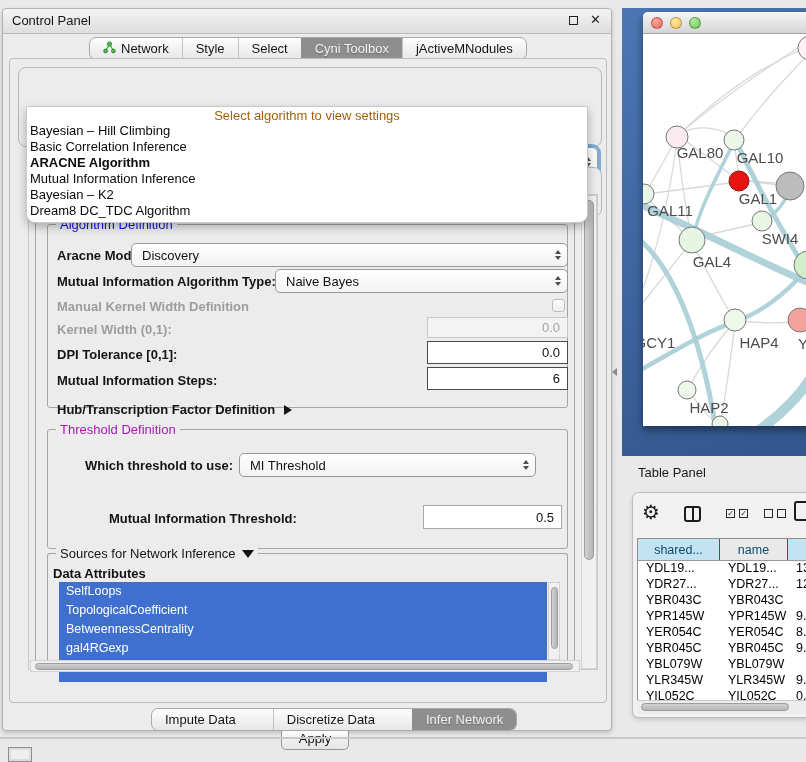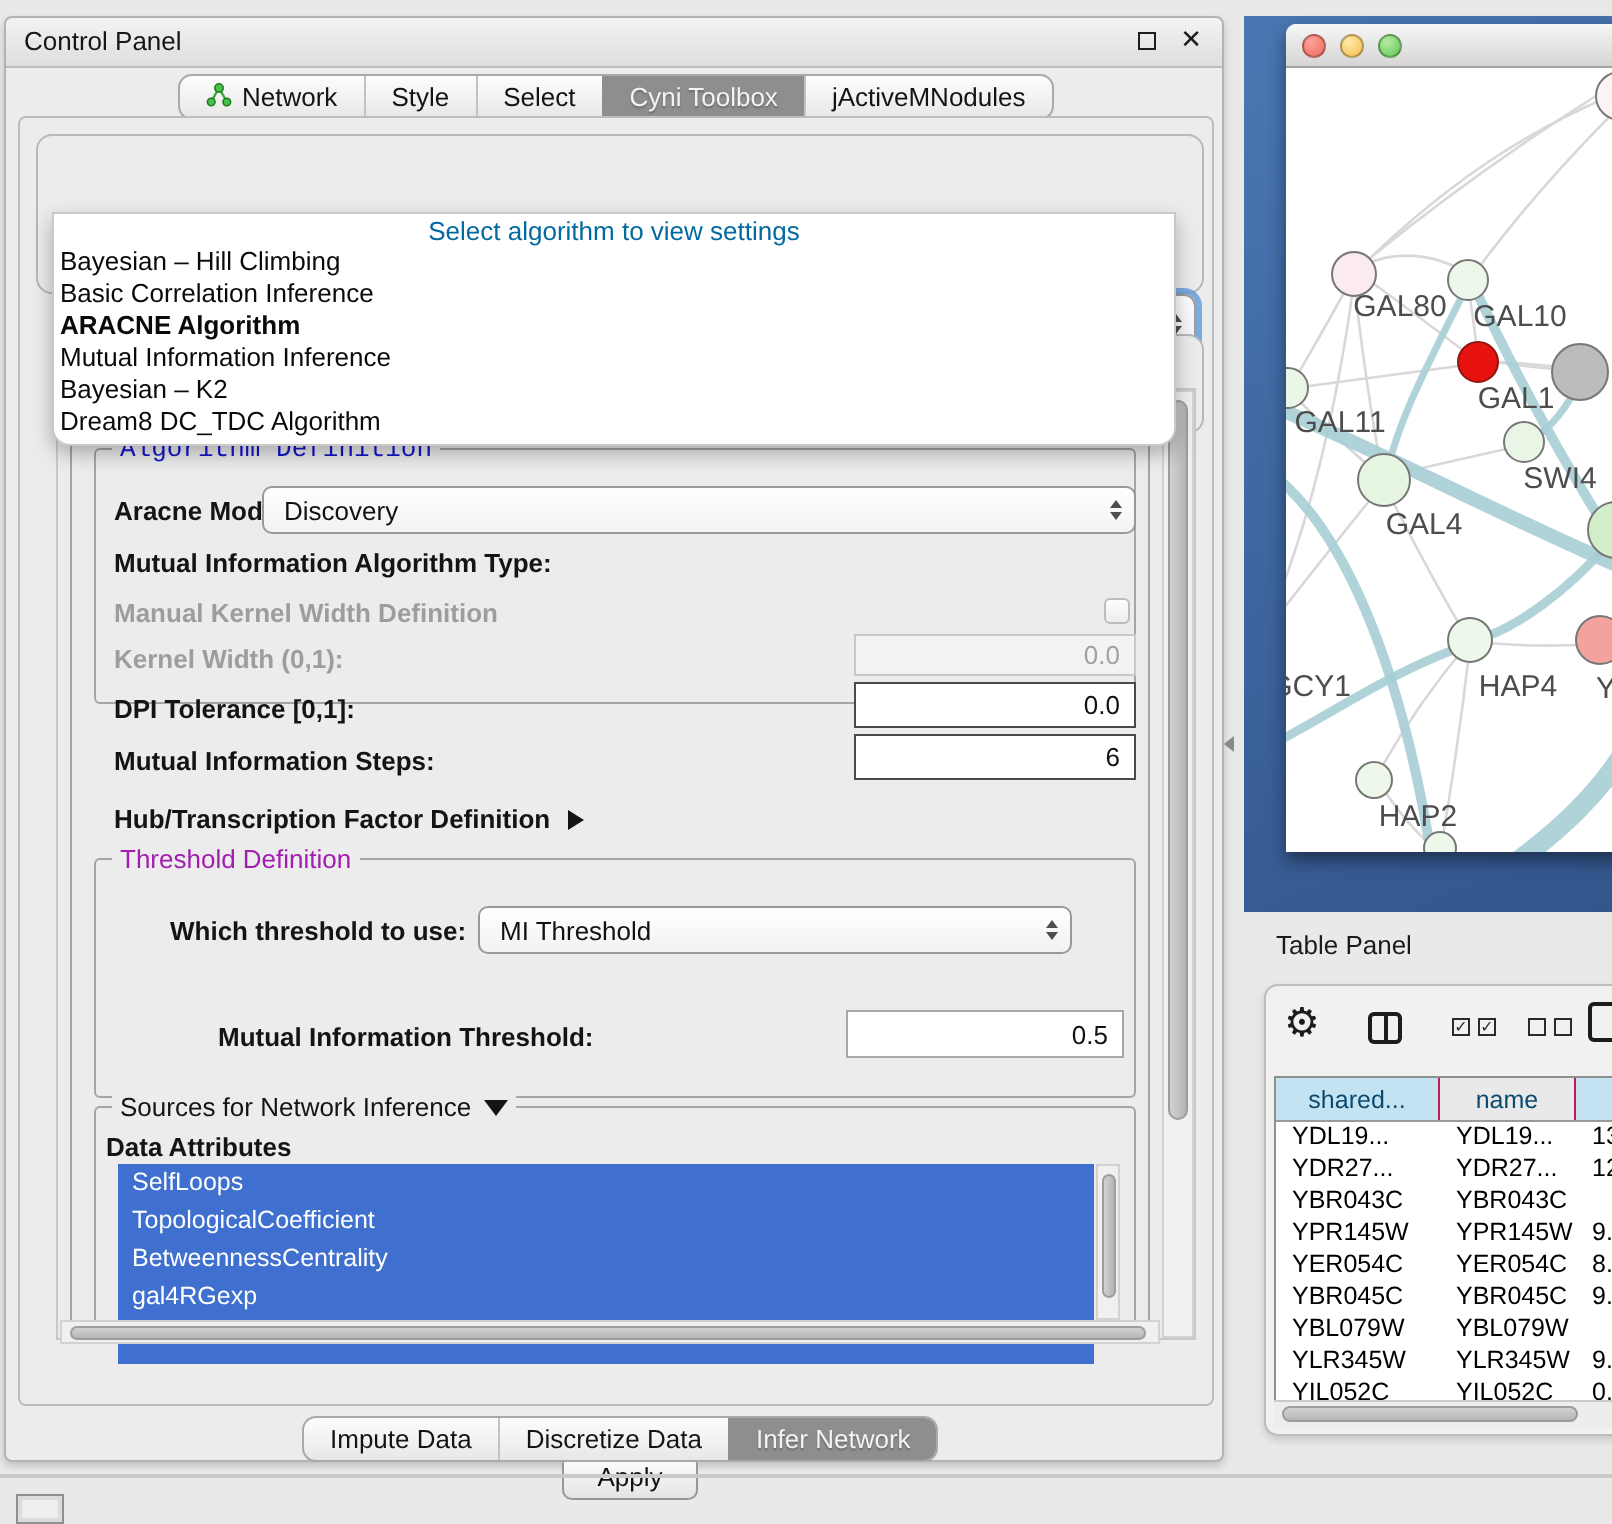--- a/index.html
+++ b/index.html
@@ -13,37 +13,37 @@
   #cp-title{position:absolute;left:9px;top:4px;font-size:13px;color:#161616;}
   #cp-float{position:absolute;right:33px;top:7px;width:9px;height:9px;border:1.6px solid #1d1d1d;box-sizing:border-box;}
   #cp-close{position:absolute;right:10px;top:3px;font-size:13px;font-weight:bold;color:#1d1d1d;}
   
   .tabbar{position:absolute;display:flex;height:23px;border:1px solid #a9a9a9;border-radius:7px;
       background:linear-gradient(#fdfdfd,#e7e7e7);overflow:hidden;box-sizing:border-box;}
   .tab{display:flex;align-items:center;gap:5px;padding:0 13px;font-size:13px;color:#141414;border-left:1px solid #c2c2c2;white-space:nowrap;}
   .tab:first-child{border-left:none;}
   .tab.selected{background:#8e8e8e;color:#f3f3f3;border-left-color:#8e8e8e;text-shadow:0 1px 1px rgba(0,0,0,.25);}
   #top-tabs{left:86px;top:28px;}
-  #bottom-tabs{left:148px;top:699px;}
+  #bottom-tabs{left:148px;top:699px;gap:24px;}
   
   #content-area{position:absolute;left:6px;top:49px;width:598px;height:645px;border:1px solid #bdbdbd;
       border-radius:4px;background:#ececec;box-sizing:border-box;}
   
   .bg-box{position:absolute;border:1px solid #b7b7b7;border-radius:8px;background:#ececec;box-sizing:border-box;}
   #bg-combo-top{position:absolute;left:58px;top:88px;width:530px;height:30px;background:linear-gradient(#fff,#f1f1f1);
       border:1px solid #9d9d9d;border-radius:6px;box-shadow:0 0 0 3px rgba(96,156,219,.8);box-sizing:border-box;}
   #bg-combo-top .arrows{border-left:1px solid #b8b8b8;}
   #bg-combo-data{position:absolute;left:72px;top:142px;width:510px;height:30px;background:linear-gradient(#fff,#f1f1f1);
       border:1px solid #a6a6a6;border-radius:6px;box-sizing:border-box;display:flex;align-items:center;
       padding-left:12px;font-size:13px;color:#9a9a9a;}
   
   #algo-dd{position:absolute;left:16px;top:47px;width:562px;height:117px;background:#fff;
       border:1px solid #c9c9c9;border-radius:0 0 9px 9px;box-shadow:0 4px 10px rgba(0,0,0,.28);
       box-sizing:border-box;z-index:30;overflow:hidden;}
-  #algo-dd .dd-placeholder{font-size:13px;color:#0369a1;text-align:center;height:15px;line-height:15px;margin-top:1px;}
+  #algo-dd .dd-placeholder{font-size:13px;color:#a16207;text-align:center;height:15px;line-height:15px;margin-top:1px;}
   #algo-dd .dd-item{font-size:13px;color:#0a0a0a;height:16px;line-height:16px;padding-left:3px;white-space:nowrap;}
   #algo-dd .dd-item.bold{font-weight:bold;}
   
   .fs{position:absolute;border:1px solid #a5a5a5;border-radius:3px;box-sizing:border-box;}
   .fs.openbottom{border-bottom:none;border-radius:3px 3px 0 0;}
   .legend{position:absolute;top:-8px;left:8px;background:#ececec;padding:0 4px;font-size:13px;color:#141414;white-space:nowrap;display:flex;align-items:center;gap:6px;}
   .flabel{position:absolute;font-size:13px;font-weight:bold;color:#141414;white-space:nowrap;}
   .flabel.dim{color:#9d9d9d;}
   
   .combo{position:absolute;height:24px;background:linear-gradient(#ffffff,#f2f2f2);border:1px solid #999;
@@ -171,32 +171,39 @@
             <div class="dd-item">Dream8 DC_TDC Algorithm</div>
           </div>
       </div>
 
       <div style="position:absolute;left:18px;top:135px;width:570px;height:476px;border:1px solid #c8c8c8;background:#ececec;box-sizing:border-box;"></div>
 
       <div class="fs openbottom" style="left:25px;top:141px;width:540px;height:462px;">
         <span class="legend">Cyni Algorithm Settings</span>
       </div>
 
-      <div class="fs" style="left:37px;top:165px;width:521px;height:128px;font-family:Liberation Mono, monospace;">
+      <div class="fs" style="left:37px;top:165px;width:521px;height:184px;">
         <span class="legend" id="algdef-legend" style="color: rgb(20, 20, 207);">Algorithm Definition</span>
       </div>
       <div class="flabel" style="left:47px;top:189px;">Aracne Mode:</div>
       <div class="combo" style="left:121px;top:184px;width:437px;">
         <span>Discovery</span>
         <span class="arrows">
             <span class="tri-up"></span>
             <span class="tri-down"></span>
           </span>
       </div>
       <div class="flabel" style="left:47px;top:215px;">Mutual Information Algorithm Type:</div>
+      <div class="combo" style="left:265px;top:210px;width:293px;">
+        <span>Naive Bayes</span>
+        <span class="arrows">
+            <span class="tri-up"></span>
+            <span class="tri-down"></span>
+          </span>
+      </div>
       <div class="flabel dim" style="left:47px;top:240px;">Manual Kernel Width Definition</div>
       <div class="checkbox" style="left:542px;top:240px;"></div>
       <div class="flabel dim" style="left:47px;top:263px;">Kernel Width (0,1):</div>
       <div class="ninput disabled" style="left:417px;top:258px;width:141px;height:21px;">
         <span>0.0</span>
       </div>
       <div class="flabel" style="left:47px;top:288px;">DPI Tolerance [0,1]:</div>
       <div class="ninput" style="left:417px;top:282px;width:141px;height:23px;">
         <span>0.0</span>
       </div>

